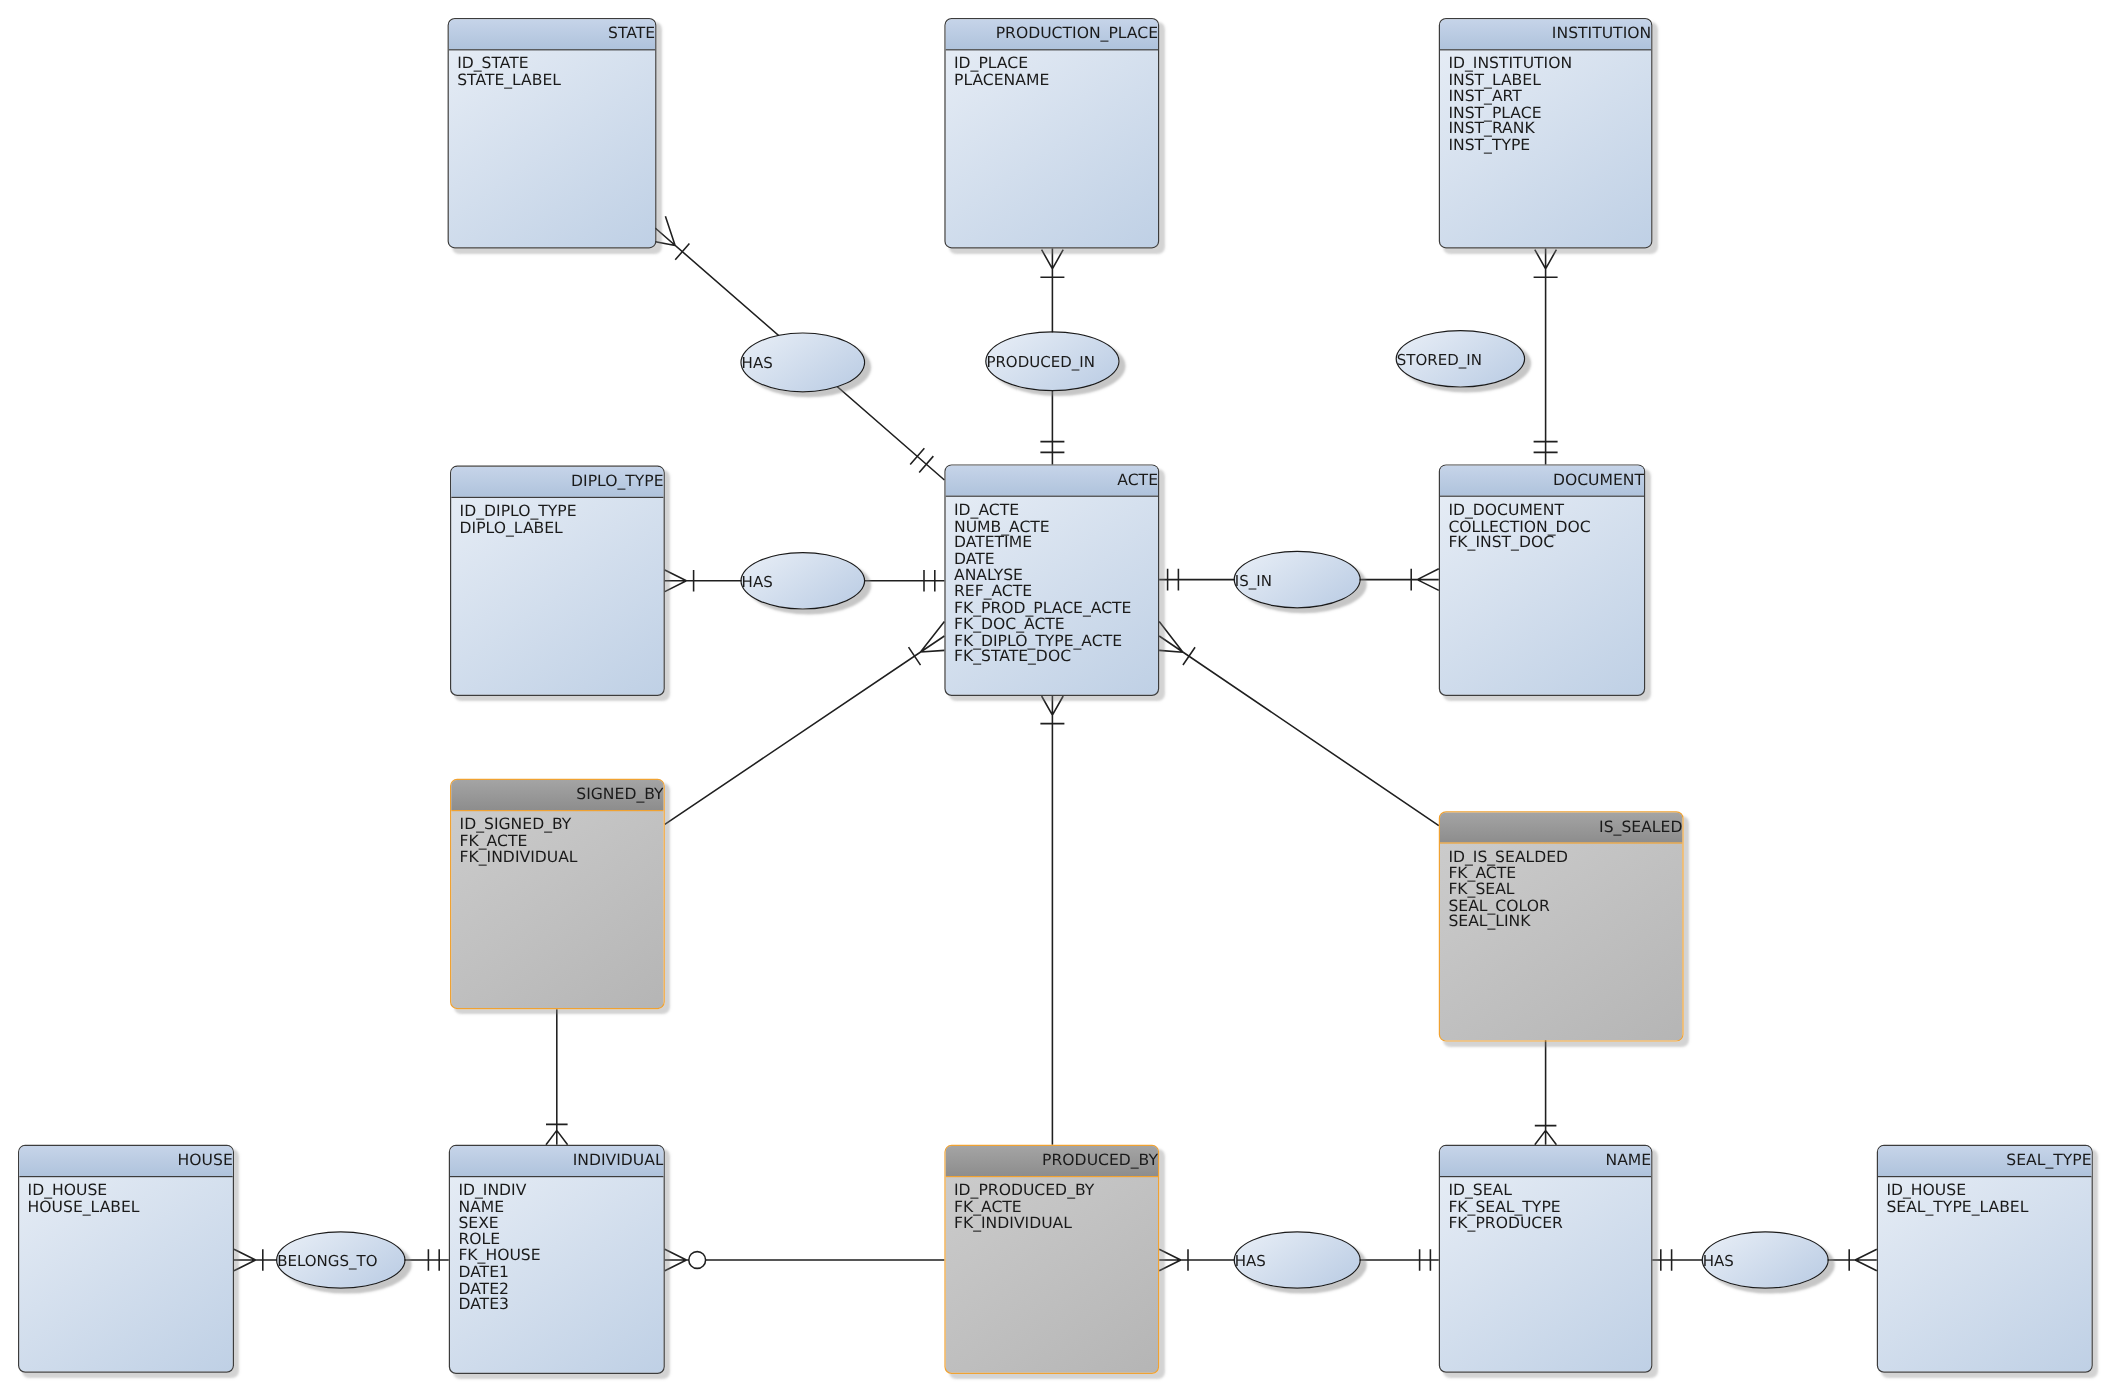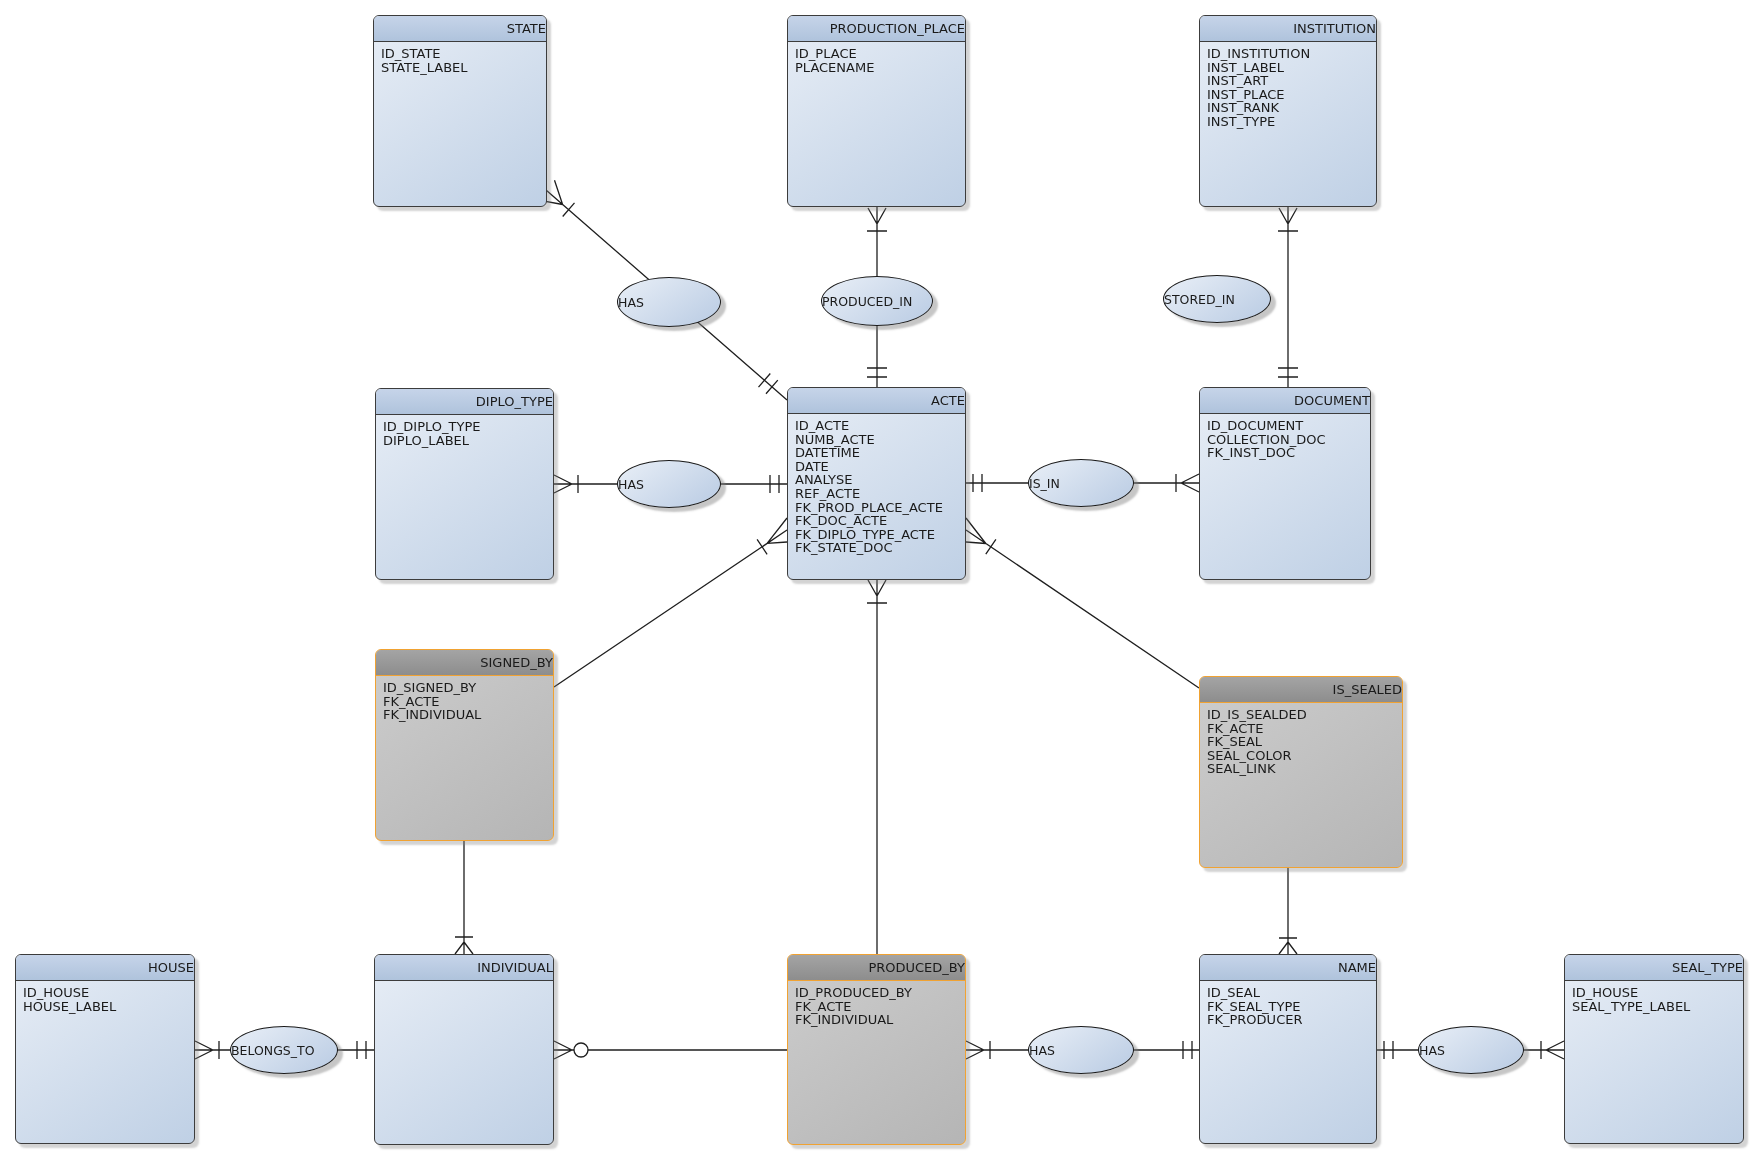--- a/index.html
+++ b/index.html
@@ -152,20 +152,28 @@
 </div>
 
 <div class="entity" style="left:15px;top:954px;width:180px;height:190px">
   <div class="title">HOUSE</div>
   <div class="fields">ID_HOUSE
 HOUSE_LABEL</div>
 </div>
 
 <div class="entity" style="left:374px;top:954px;width:180px;height:191px">
   <div class="title">INDIVIDUAL</div>
+  <div class="fields">ID_INDIV
+NAME
+SEXE
+ROLE
+FK_HOUSE
+DATE1
+DATE2
+DATE3</div>
 </div>
 
 <div class="entity gray" style="left:787px;top:954px;width:179px;height:191px">
   <div class="title">PRODUCED_BY</div>
   <div class="fields">ID_PRODUCED_BY
 FK_ACTE
 FK_INDIVIDUAL</div>
 </div>
 
 <div class="entity" style="left:1199px;top:954px;width:178px;height:190px">

